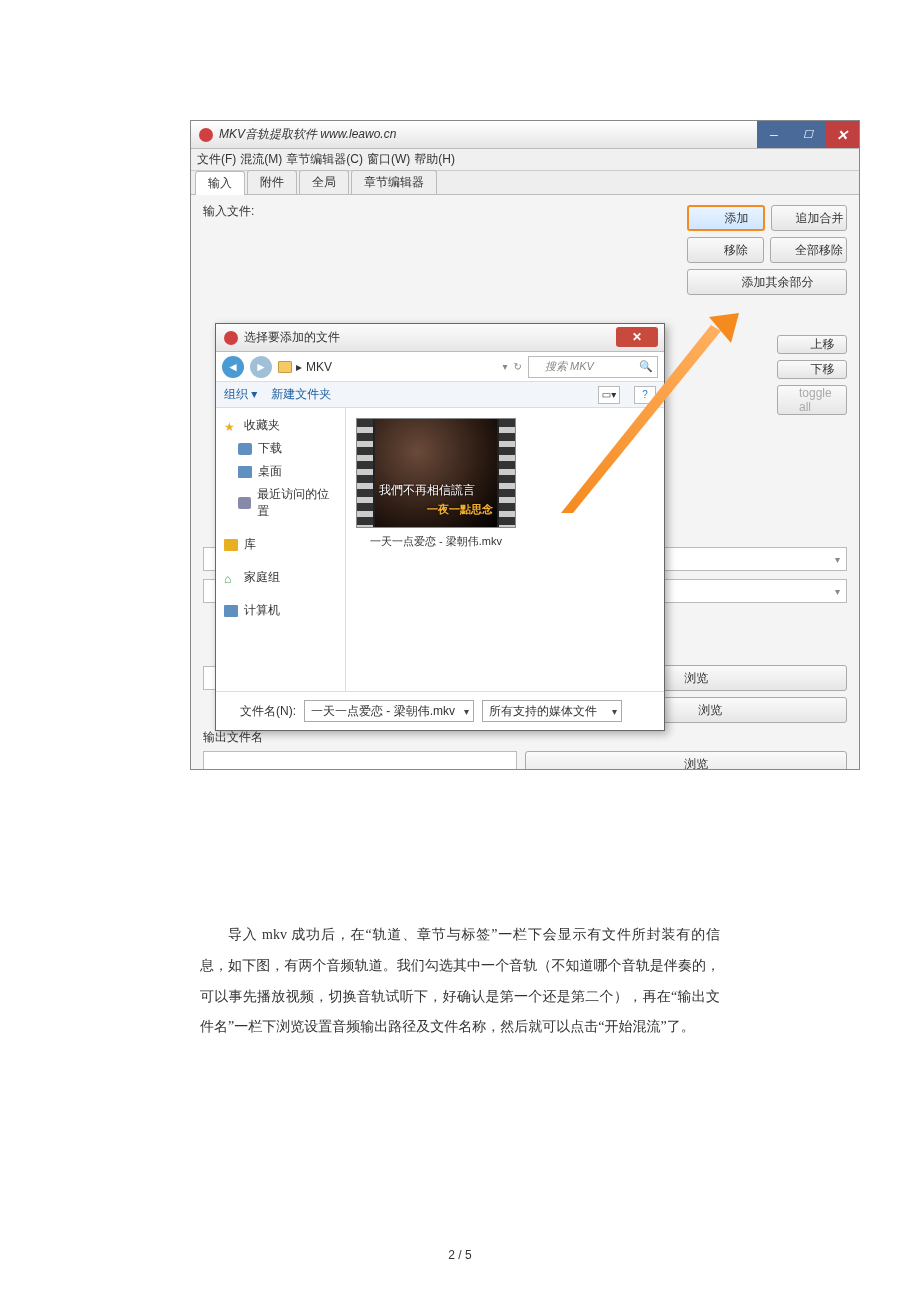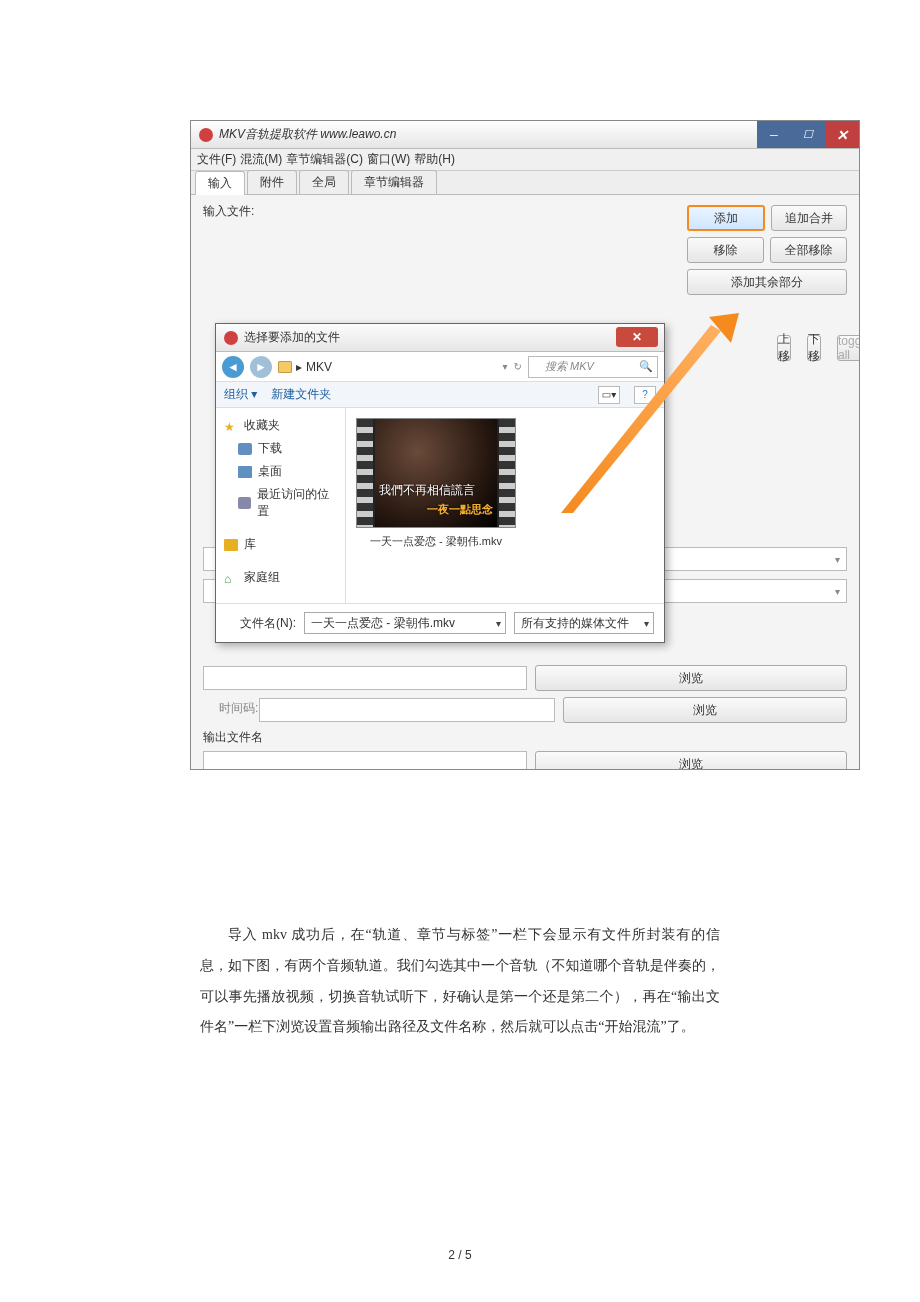--- a/index.html
+++ b/index.html
@@ -107,32 +107,33 @@
     height: 26px;
     border: 1px solid #aaa;
     background: linear-gradient(#fafafa, #e6e6e6);
     border-radius: 3px;
     display: flex;
     align-items: center;
     justify-content: center;
     font-size: 12px;
     color: #333;
     flex: 1;
+    padding-left: 21px;
   }
   .btn.highlight { border: 2px solid #f58a1f; background: linear-gradient(#eaf4ff, #cfe6ff); }
   .btn.disabled-text { color: #aaa; }
   .btn.wide { flex: none; width: 100%; }
   .trackbtns {
     position: absolute;
     right: 12px;
     top: 140px;
     width: 70px;
     display: flex;
-    flex-direction: row;
-    gap: 16px;
+    flex-direction: column;
+    gap: 6px;
   }
   .dropline {
     position: absolute;
     left: 12px;
     right: 12px;
     display: flex;
     align-items: center;
     gap: 8px;
   }
   .dropline .dropbox {
@@ -167,21 +168,21 @@
   .out-row { position: absolute; left: 12px; right: 12px; top: 556px; display: flex; gap: 8px; }
   .out-row input { flex: 1; height: 24px; border: 1px solid #bbb; background: #fff; padding: 0 6px; }
   .out-row .b1 { width: 64px; }
   .time-label { position: absolute; left: 28px; top: 505px; color: #888; }
   
   .dialog {
     position: absolute;
     left: 24px;
     top: 128px;
     width: 450px;
-    height: 320px;
+    height: 408px;
     border: 1px solid #666;
     background: #fff;
     box-shadow: 3px 3px 8px rgba(0,0,0,0.3);
     display: flex;
     flex-direction: column;
     justify-content: center;
   }
   .dialog .dtitle {
     height: 28px;
     background: linear-gradient(#fcfcfc, #e6e6e6);
@@ -276,21 +277,21 @@
     white-space: nowrap;
   }
   .sub2 {
     position: absolute; right: 22px; bottom: 10px; color: #f5b030; font-size: 11px; font-weight: bold;
     text-shadow: 0 0 2px #000;
     white-space: nowrap;
   }
   .thumb .tlabel { margin-top: 6px; font-size: 11px; text-align: center; }
   .dialog .bottom {
     border-top: 1px solid #ddd; padding: 8px 10px;
-    display: flex; flex-direction: column; gap: 8px;
+    display: flex; flex-direction: row; gap: 8px;
   }
   .dialog .row { display: flex; align-items: center; gap: 8px; }
   .dialog .row .lab { width: 70px; text-align: right; }
   .dialog .row select,
   .dialog .row .fakeselect {
     height: 22px; border: 1px solid #aaa; background: #fff; padding: 0 18px 0 6px;
     position: relative; display: flex; align-items: center; font-size: 12px;
   }
   .fakeselect::after { content: "▾"; position: absolute; right: 4px; font-size: 10px; color: #444; }
   .dialog .btnrow { display: flex; justify-content: flex-end; gap: 8px; }

